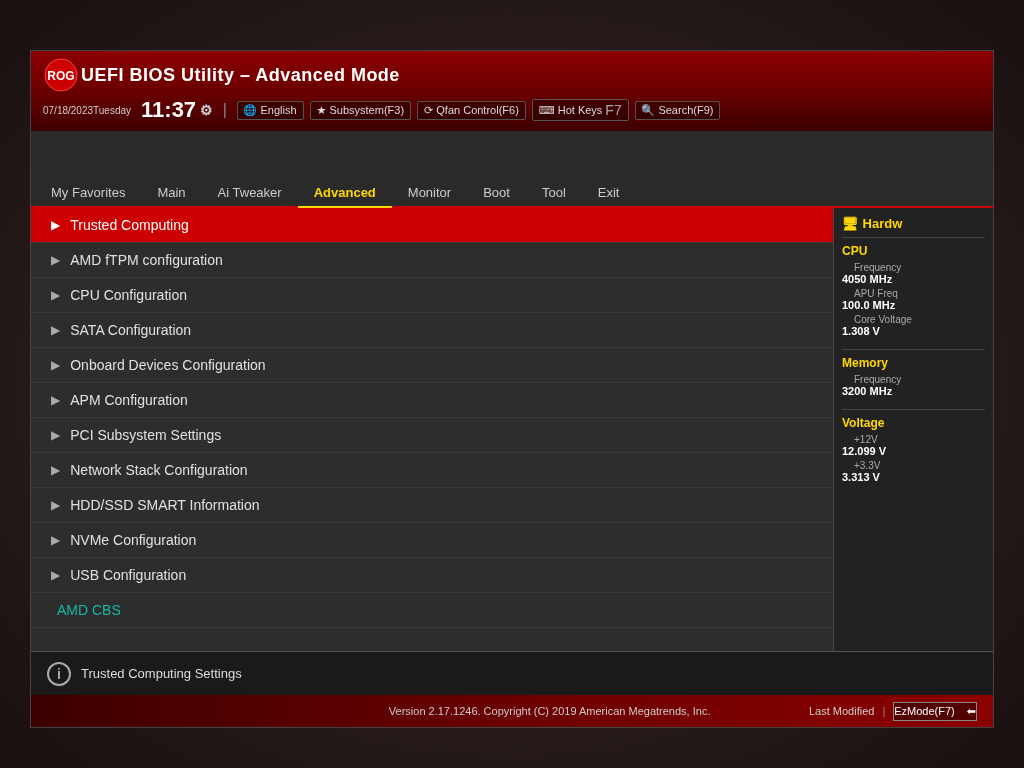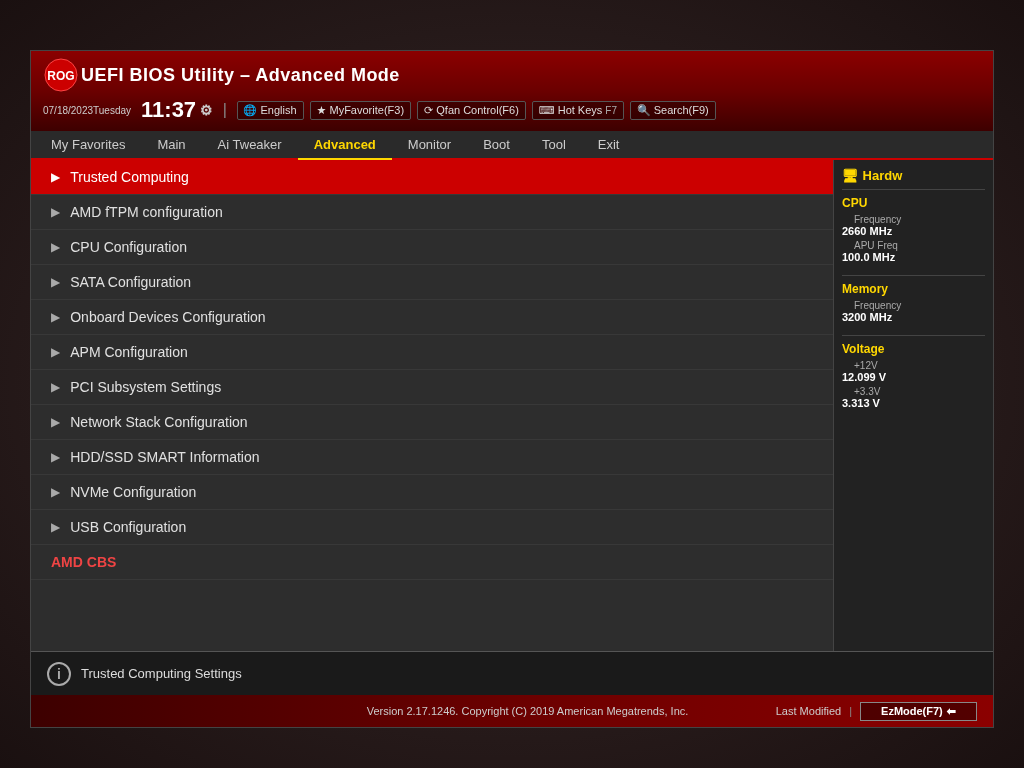--- a/index.html
+++ b/index.html
@@ -112,20 +112,21 @@
 
     .nav-tab {
       color: #ccc;
       font-size: 13px;
       padding: 6px 16px;
       cursor: pointer;
       border: none;
       background: transparent;
       white-space: nowrap;
       font-weight: 500;
+      margin-top: 48px;
     }
 
     .nav-tab.active {
       color: #ffd700;
       font-weight: bold;
       border-bottom: 2px solid #ffd700;
       margin-bottom: -2px;
     }
 
     
@@ -163,23 +164,23 @@
       color: #aaa;
       margin-right: 10px;
       font-size: 12px;
     }
 
     .menu-item.selected .arrow {
       color: white;
     }
 
     .menu-item.no-arrow {
-      padding-left: 20px;
-      font-weight: bold;
-      color: #ef4444;
+      padding-left: 26px;
+      font-weight: normal;
+      color: #14b8a6;
     }
 
     
     .right-panel {
       width: 160px;
       background: #222;
       border-left: 1px solid #444;
       padding: 8px;
       overflow-y: auto;
       flex-shrink: 0;
@@ -286,27 +287,26 @@
     .last-modified {
       color: #ccc;
       font-size: 11px;
       padding-left: 8px;
     }
 
     .ez-mode-btn {
       background: rgba(0,0,0,0.4);
       border: 1px solid #888;
       color: #fff;
-      padding: 2px 20px;
+      padding: 2px 0;
       font-size: 11px;
       cursor: pointer;
       display: flex;
       align-items: center;
-      gap: 4px;
-      font-weight: bold;
+      gap: 12px;
     }
 
     
     .left-panel::-webkit-scrollbar { width: 6px; }
     .left-panel::-webkit-scrollbar-track { background: #222; }
     .left-panel::-webkit-scrollbar-thumb { background: #555; border-radius: 3px; }
 
     .header-toolbar {
       display: flex;
       align-items: center;
@@ -341,30 +341,30 @@
         <span>11:37</span>
         <span class="gear-icon">⚙</span>
       </div>
       <span class="divider-v">|</span>
       <div class="header-btn">
         <span>🌐</span>
         <span>English</span>
       </div>
       <div class="header-btn">
         <span>★</span>
-        <span>MyFavorite(F3)</span>
+        <span>Subsystem(F3)</span>
       </div>
       <div class="header-btn">
         <span>⟳</span>
         <span>Qfan Control(F6)</span>
       </div>
       <div class="header-btn">
         <span>⌨</span>
         <span>Hot Keys</span>
-        <span style="font-size:10px;color:#aaa;text-align:right;">F7</span>
+        <span style="font-size:14px;color:#aaa;text-align:right;">F7</span>
       </div>
       <div class="header-btn">
         <span>🔍</span>
         <span>Search(F9)</span>
       </div>
     </div>
   </div>
 
   <div class="nav-bar">
     <button class="nav-tab">My Favorites</button>
@@ -446,25 +446,29 @@
 
       <div class="hw-title">
         <span>🖥</span>
         <span>Hardw</span>
       </div>
 
       <div class="hw-section">
         <div class="hw-section-title">CPU</div>
         <div class="hw-row">
           <div class="hw-label">Frequency</div>
-          <div class="hw-value">2660 MHz</div>
+          <div class="hw-value">4050 MHz</div>
         </div>
         <div class="hw-row">
           <div class="hw-label">APU Freq</div>
           <div class="hw-value">100.0 MHz</div>
+        </div>
+        <div class="hw-row">
+          <div class="hw-label">Core Voltage</div>
+          <div class="hw-value">1.308 V</div>
         </div>
       </div>
 
       <div class="hw-section">
         <div class="hw-section-title">Memory</div>
         <div class="hw-row">
           <div class="hw-label">Frequency</div>
           <div class="hw-value">3200 MHz</div>
         </div>
       </div>

